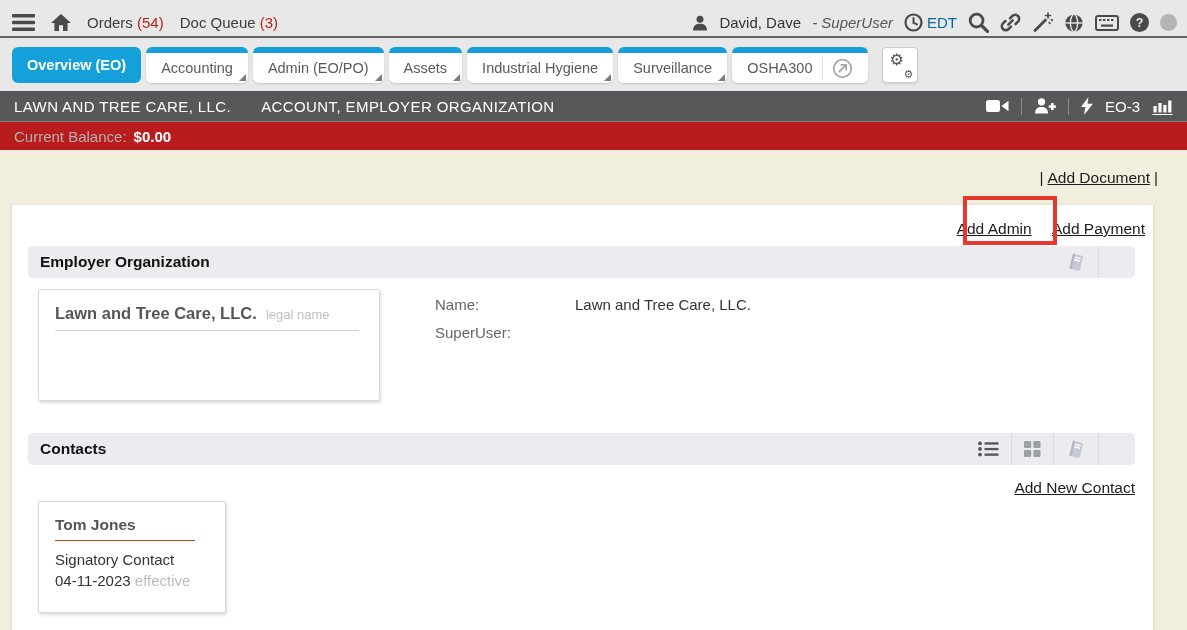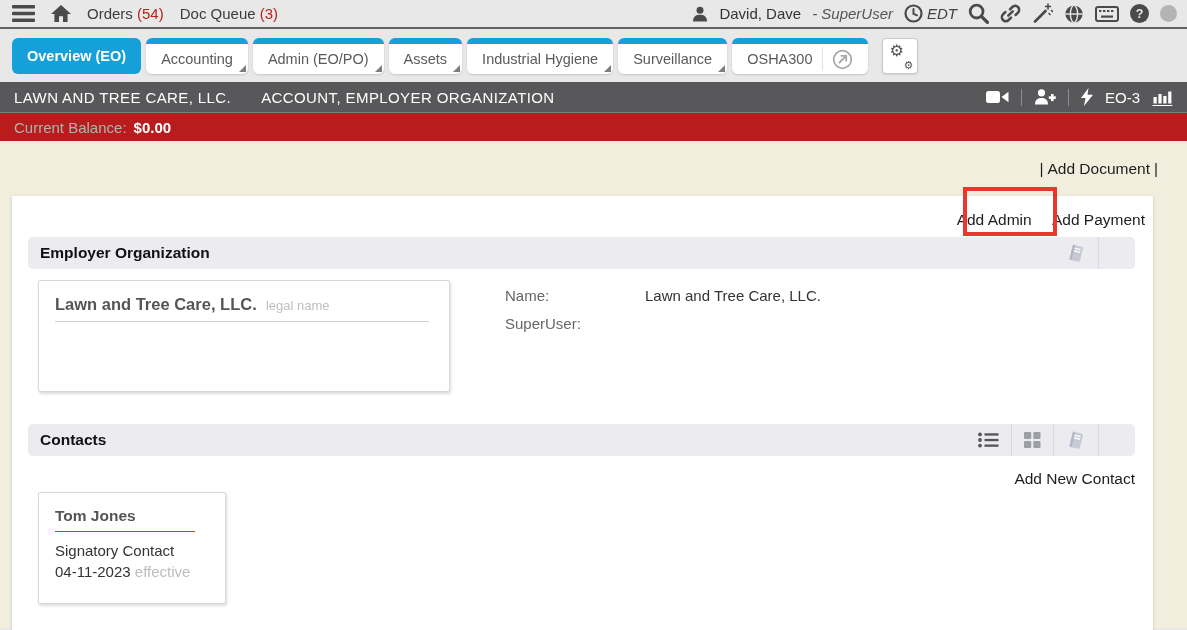--- a/index.html
+++ b/index.html
@@ -1,29 +1,29 @@
 <!DOCTYPE html>
 <html><head>
 <meta charset="utf-8">
 <style>
   * { margin:0; padding:0; box-sizing:border-box; }
   html,body { width:1187px; height:630px; overflow:hidden; }
   body { font-family:"Liberation Sans","DejaVu Sans",sans-serif; font-size:15px; color:#333; background:#e8e8e8; }
   .ic { display:inline-block; vertical-align:middle; flex:0 0 auto; }
 
   
-  .topbar { height:29px; background:#e8e8e8; border-bottom:2px solid #636363; display:flex; align-items:center; justify-content:space-between; padding:0 10px 0 12px; }
+  .topbar { height:29px; background:#e8e8e8; border-bottom:2px solid #636363; display:flex; align-items:center; justify-content:space-between; padding:0 10px 0 12px;margin-top:9px; }
   .topbar-left, .topbar-right { display:flex; align-items:center; }
   .topbar-left > * { margin-right:16px; }
   .topbar-right > * { margin-left:11px; }
   .tb-link { color:#3c3c3c; cursor:pointer; }
   .tb-count { color:#b5231d; }
   .user-name { color:#333; }
   .user-role { color:#555; font-style:italic; }
-  .tz { color:#404040; margin-left:4px !important;font-style:italic; }
+  .tz { color:#0369a1; margin-left:4px !important; }
 
   
   .tabrow { height:53px; background:#e8e8e8; display:flex; align-items:flex-start; padding:9px 0 0 12px; }
   .tab { height:36px; border-radius:6px; display:flex; align-items:center; padding:0 15px; margin-right:5px; cursor:pointer; font-size:14.5px; position:relative; }
   .tab.active { background:#16a0da; color:#fff; font-weight:bold; }
   .tab.inactive { background:linear-gradient(to bottom,#16a0da 0,#16a0da 6px,#ffffff 6px); color:#5a5a5a; padding-top:6px; box-shadow:0 1px 2px rgba(0,0,0,.15); }
   .tab.inactive .tab-label { line-height:28px; }
   .tab.dropdown::after { content:""; position:absolute; right:2px; bottom:2px; border-style:solid; border-width:0 0 7px 7px; border-color:transparent transparent #7d7d7d transparent; }
   .tab-ext { margin-left:10px; padding-left:9px; border-left:1px solid #e2e2e2; height:24px; display:flex; align-items:center; }
   .gear-btn { width:36px; height:36px; margin-left:9px; background:#fff; border:1px solid #c9c9c9; border-radius:4px; position:relative; cursor:pointer; box-shadow:0 1px 2px rgba(0,0,0,.1); }
@@ -40,38 +40,38 @@
 
   
   .balancebar { height:29px; background:#b91c1c; border-top:1px solid #7e7e80; display:flex; align-items:center; padding:0 14px; }
   .balance-label { color:#b2b2b2; margin-right:7px; }
   .balance-value { color:#fff; font-weight:bold; }
 
   
   .content { position:relative; height:487px; background:#f2eedd; }
   .add-doc-row { position:absolute; top:19px; right:25px; font-size:15.5px; color:#1d1d1d; }
   .pipe { margin:0 4px; }
-  .plain-link { color:#1d1d1d; cursor:pointer; }
+  .plain-link { color:#1d1d1d; text-decoration:underline; cursor:pointer; }
 
   .panel { position:absolute; left:12px; top:55px; width:1141px; height:445px; background:#fff; box-shadow:0 1px 3px rgba(0,0,0,.18); }
   .panel-links { text-align:right; padding:15px 8px 0 0; font-size:15.5px; }
   .panel-links .plain-link { margin-left:16px; }
 
   .annotation-box { position:absolute; left:963px; top:46px; width:94px; height:49px; border:4px solid #e8372c; z-index:5; pointer-events:none; }
 
   .section-header { margin:8px 18px 0 16px; height:32px; background:#ebebf0; border-radius:5px; display:flex; align-items:center; justify-content:space-between; }
   .section-title { font-weight:bold; font-size:15.5px; color:#111; padding-left:12px; }
   .header-tools { display:flex; align-items:center; height:100%; }
   .tool-cell { height:100%; display:flex; align-items:center; padding:0 12px; cursor:pointer; }
   .tool-sep { width:1px; height:100%; background:#d9d9df; }
   .tool-blank { width:36px; height:100%; }
 
   .eo-body { display:flex; margin:11px 0 0 26px; }
   .card { background:#fff; border:1px solid #d9d9d9; border-radius:2px; box-shadow:1px 2px 3px rgba(0,0,0,.14); padding:14px 16px 0 16px; }
-  .eo-card { width:412px; height:112px; }
+  .eo-card { width:342px; height:112px; }
   .card-title-row { border-bottom:1px solid #cfcfcf; padding-bottom:7px; margin-right:4px; white-space:nowrap; }
   .card-title { font-size:16.5px; font-weight:bold; color:#555; }
   .card-subtitle { font-size:13px; color:#bfbfbf; margin-left:5px; }
 
   .eo-fields { margin-left:55px; padding-top:2px; }
   .field-row { line-height:27.5px; }
   .field-label { display:inline-block; width:140px; color:#666; }
   .field-value { color:#333; }
 
   .add-contact-row { text-align:right; padding:14px 18px 0 0; font-size:15.5px; }

